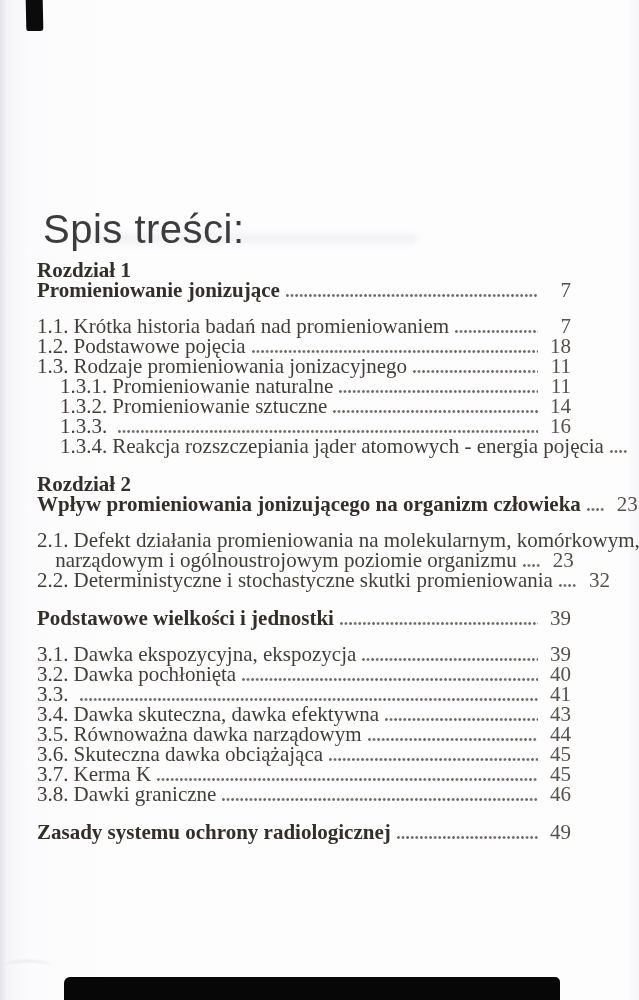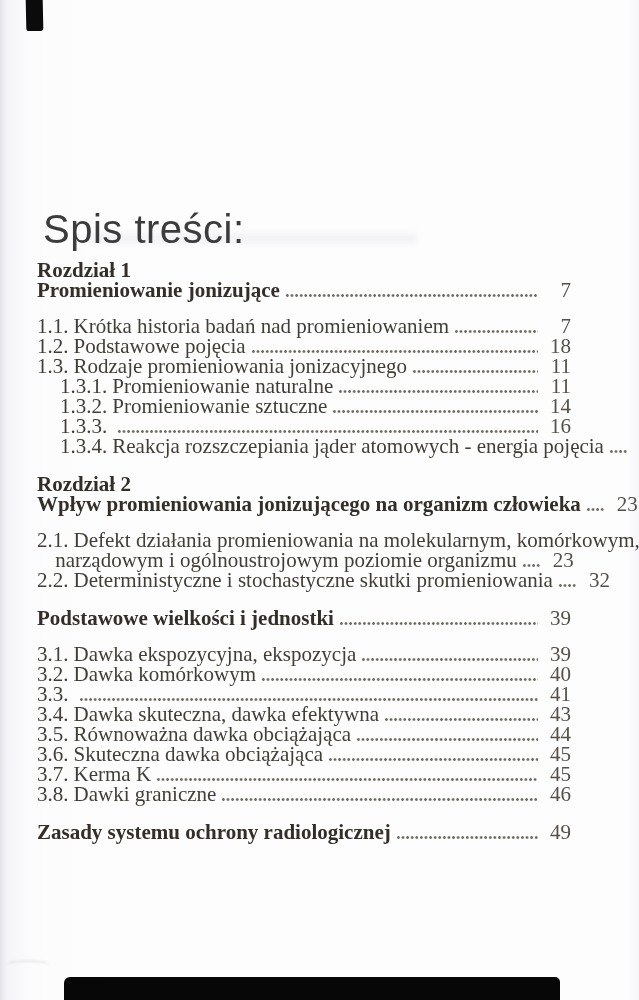--- a/index.html
+++ b/index.html
@@ -164,38 +164,38 @@
         </div>
         <div class="items">
           <div class="row">
             <span class="num">3.1.</span>
             <span class="txt">Dawka ekspozycyjna, ekspozycja</span>
             <span class="leader"></span>
             <span class="pagenum">39</span>
           </div>
           <div class="row">
             <span class="num">3.2.</span>
-            <span class="txt">Dawka komórkowym</span>
+            <span class="txt">Dawka pochłonięta</span>
             <span class="leader"></span>
             <span class="pagenum">40</span>
           </div>
           <div class="row">
             <span class="num">3.3.</span>
             <span class="leader"></span>
             <span class="pagenum">41</span>
           </div>
           <div class="row">
             <span class="num">3.4.</span>
             <span class="txt">Dawka skuteczna, dawka efektywna</span>
             <span class="leader"></span>
             <span class="pagenum">43</span>
           </div>
           <div class="row">
             <span class="num">3.5.</span>
-            <span class="txt">Równoważna dawka obciążająca</span>
+            <span class="txt">Równoważna dawka narządowym</span>
             <span class="leader"></span>
             <span class="pagenum">44</span>
           </div>
           <div class="row">
             <span class="num">3.6.</span>
             <span class="txt">Skuteczna dawka obciążająca</span>
             <span class="leader"></span>
             <span class="pagenum">45</span>
           </div>
           <div class="row">

